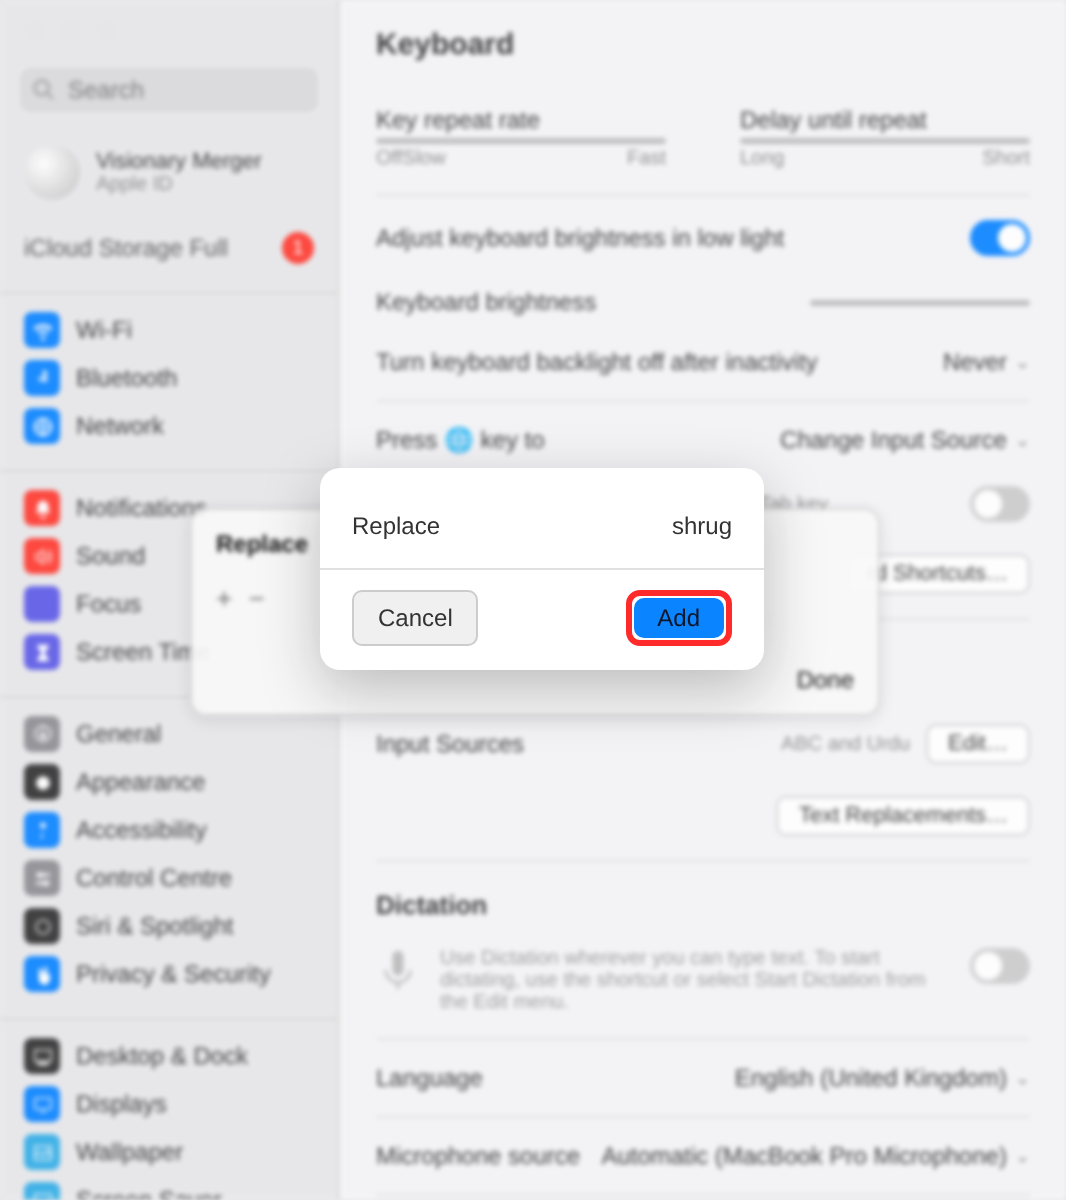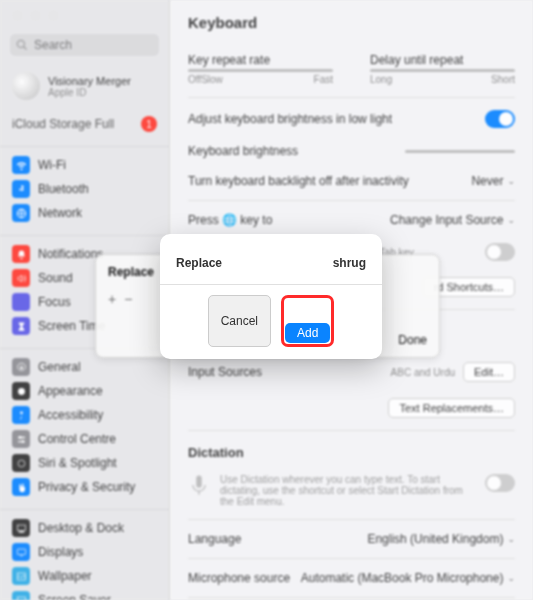--- a/index.html
+++ b/index.html
@@ -49,26 +49,26 @@
 .sep { height: 1px; background: #ddd; margin: 4px 0; }
 .subtitle { font-size: 13px; font-weight: 600; margin: 14px 0 6px; color: #333; }
 .dict-row { display: flex; gap: 10px; align-items: flex-start; padding: 8px 0; }
 .mic-icon { width: 22px; height: 22px; color: #aaa; }
 .dict-text { font-size: 10px; color: #999; flex: 1; }
 .panel-under { position: absolute; left: 95px; top: 254px; width: 345px; height: 104px; background: #f9f9f9; border: 1px solid #d0d0d0; border-radius: 8px; box-shadow: 0 2px 10px rgba(0,0,0,0.1); padding: 10px 12px; }
 .panel-under .ptitle { font-size: 12px; font-weight: 600; margin-bottom: 12px; }
 .plusminus { display: flex; gap: 8px; font-size: 14px; color: #666; }
 .panel-under .pbtn { position: absolute; right: 12px; bottom: 10px; font-size: 12px; }
 .modal { position: absolute; left: 160px; top: 234px; width: 222px; background: #fff; border-radius: 10px; box-shadow: 0 10px 30px rgba(0,0,0,0.25); padding: 16px 16px 12px; }
-.mrow { display: flex; justify-content: space-between; align-items: center; font-size: 12px; color: #333; padding: 6px 0; font-weight: bold; }
+.mrow { display: flex; justify-content: space-between; align-items: center; font-size: 12px; color: #333; padding: 6px 0; }
 .mval { color: #333; }
 .msep { height: 1px; background: #e0e0e0; margin: 8px -16px 10px; }
-.mactions { display: flex; justify-content: center; gap: 10px; }
+.mactions { display: flex; justify-content: space-between; gap: 10px; }
 .mbtn { font-size: 12px; padding: 3px 12px; border-radius: 5px; background: #f0f0f0; border: 0.5px solid #ccc; color: #333; }
-.mbtn.primary { background: #0a84ff; color: #ffffff; border: none; margin-top: 24px; }
+.mbtn.primary { background: #0a84ff; color: #0f172a; border: none; }
 .highlight { border: 3px solid #ff2a2a; border-radius: 7px; padding: 1px; }
 .blur { filter: blur(1.2px); opacity: 0.92; }
 </style>
 </head>
 <body>
 
 <div class="window">
   <div class="traffic">
     <span></span>
     <span></span>

